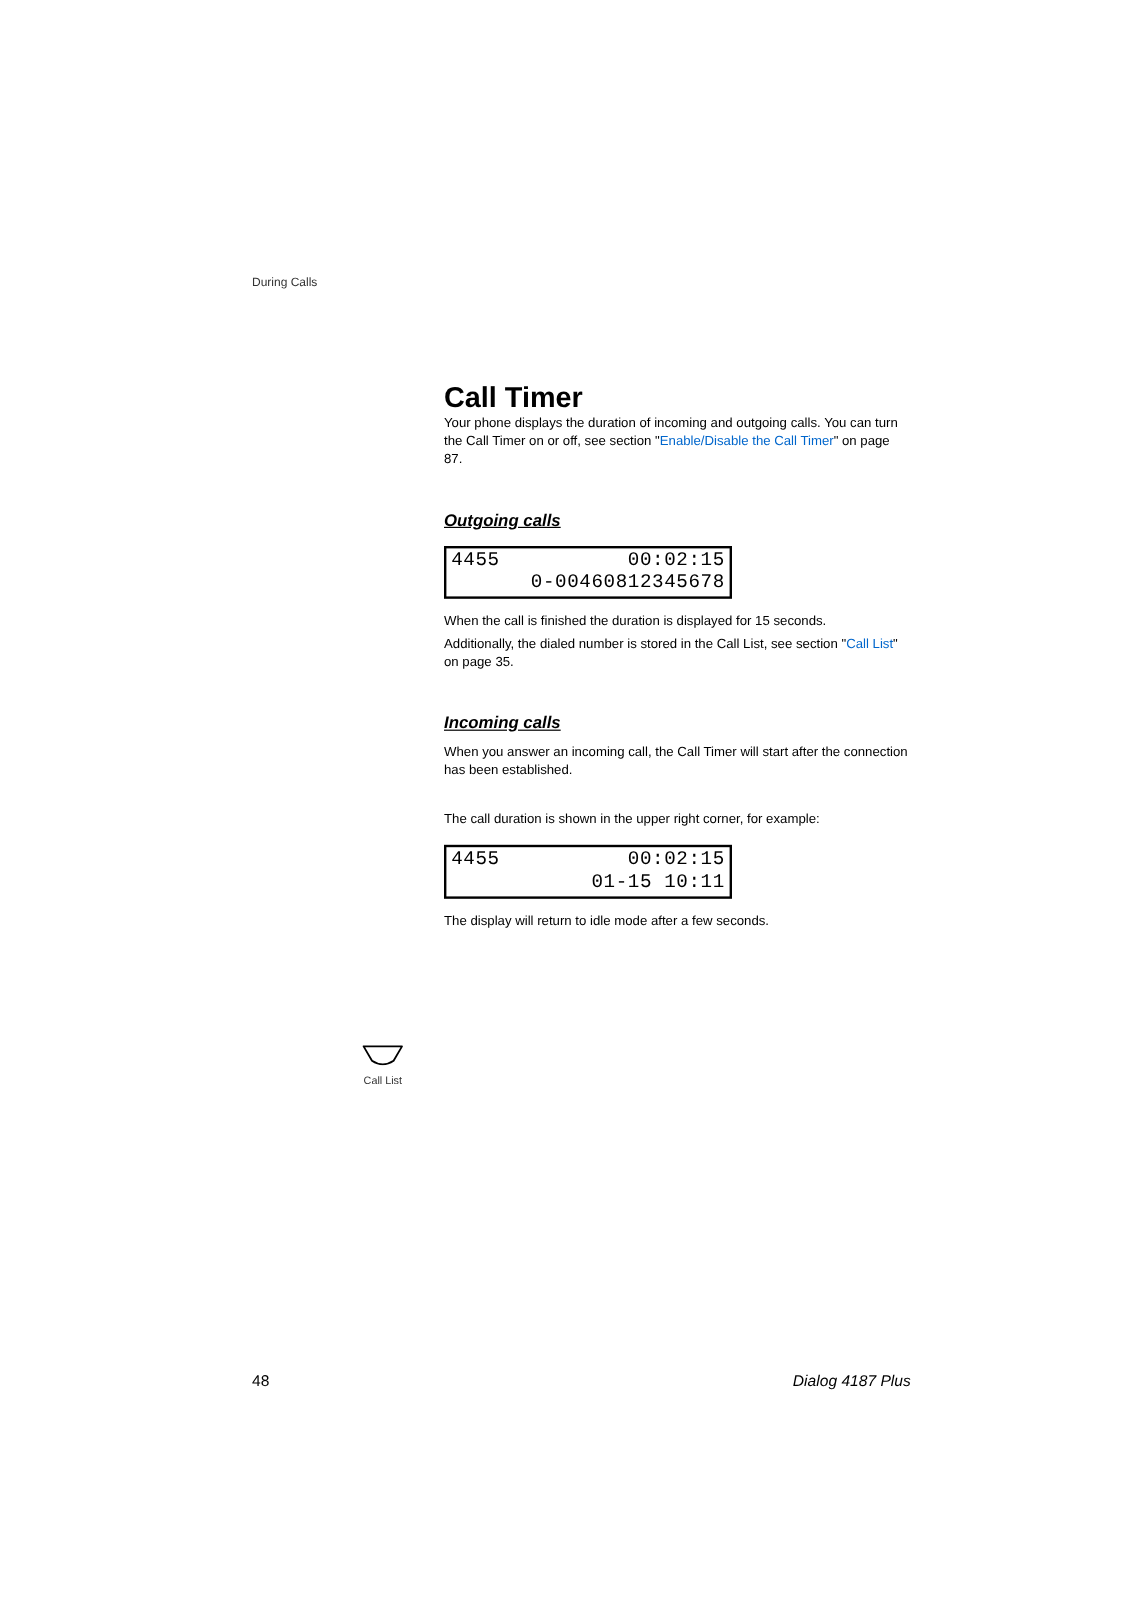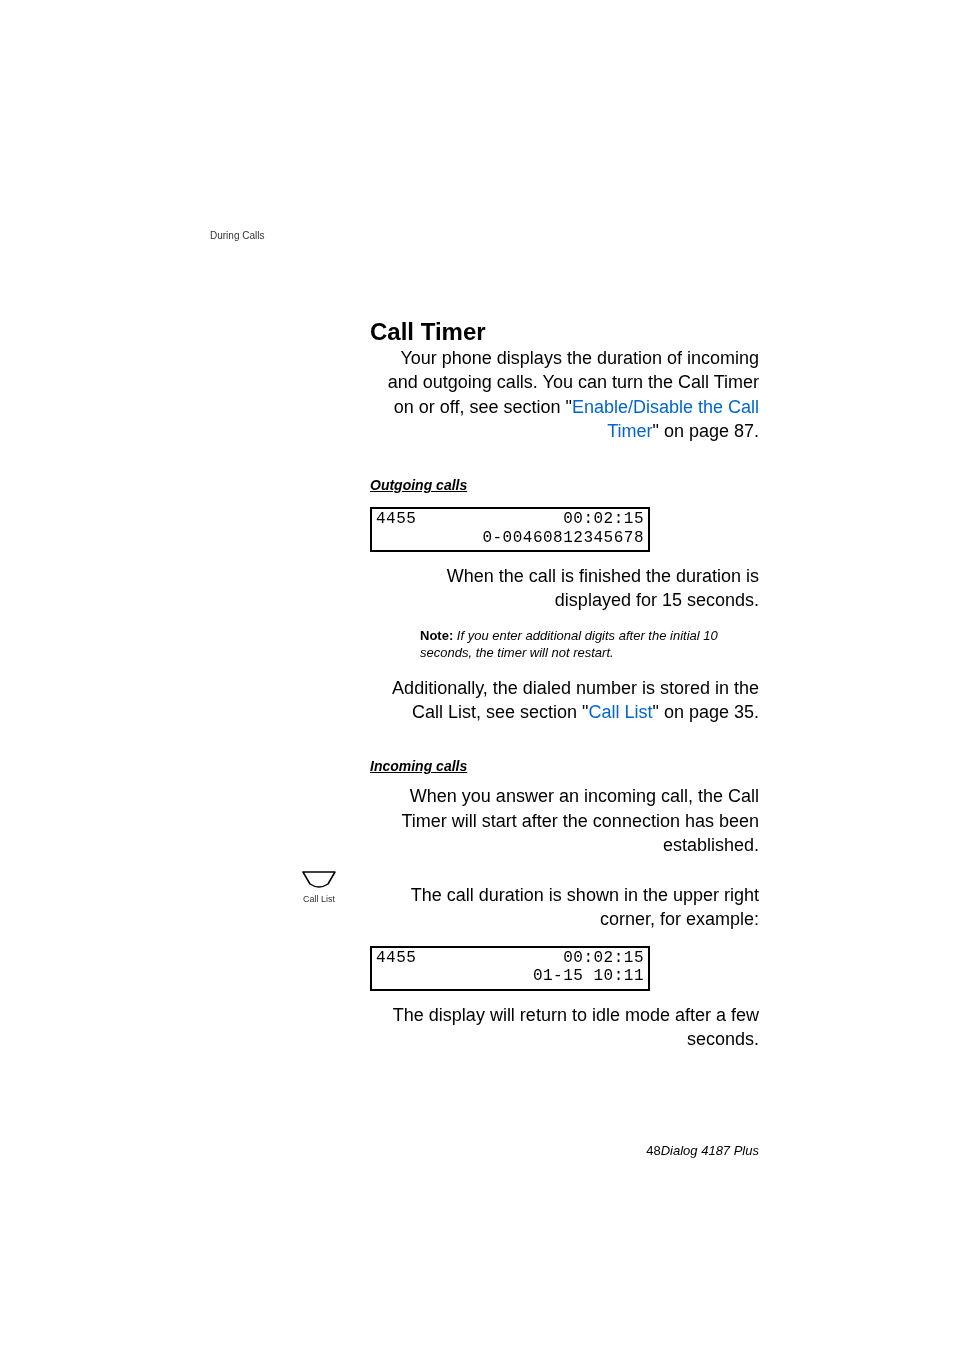--- a/index.html
+++ b/index.html
@@ -31,41 +31,40 @@
     .content {
       margin-left: 370px;
       margin-right: 195px;
       padding-top: 88px;
     }
     h2.section-title {
       font-size: 24px;
       font-weight: bold;
     }
     .body-text {
-      font-size: 18px;
+      font-size: 11px;
       line-height: 1.35;
       margin-bottom: 4px;
-      text-align: right;
     }
     .link-text {
       color: #0066cc;
     }
     .subsection {
       margin-top: 34px;
     }
     .subsection-title {
       font-size: 14px;
       font-weight: bold;
       font-style: italic;
       text-decoration: underline;
       margin-bottom: 10px;
     }
     .lcd-display {
       border: 2px solid #000;
-      width: 280px;
+      width: 240px;
       margin-top: 14px;
       margin-bottom: 10px;
       padding: 1px 4px 3px 4px;
       font-family: "Courier New", monospace;
       font-size: 16px;
       letter-spacing: 0.5px;
       line-height: 1.15;
     }
     .lcd-row {
       display: flex;
@@ -113,21 +112,21 @@
       font-weight: bold;
       font-size: 13.5px;
       margin-top: 22px;
     }
     .footer {
       position: absolute;
       bottom: 193px;
       left: 210px;
       right: 195px;
       display: flex;
-      justify-content: flex-end;
+      justify-content: space-between;
       align-items: baseline;
     }
     .page-number {
       font-size: 13px;
     }
     .footer-product {
       font-size: 13px;
       font-style: italic;
     }
   </style>
@@ -155,23 +154,20 @@
           <span class="lcd-right">00:02:15</span>
         </div>
         <div class="lcd-row">
           <span></span>
           <span class="lcd-right">0-00460812345678</span>
         </div>
       </div>
 
       <p class="body-text after-display">When the call is finished the duration is displayed for 15 seconds.</p>
 
-      <div class="note-block">
-        <span class="note-label">Note: </span><span class="note-italic">If you enter additional digits after the initial 10 seconds, the timer will not restart.</span>
-      </div>
 
       <p class="body-text">
         <span>Additionally, the dialed number is stored in the Call List, see section "</span><span class="link-text">Call List</span><span>" on page 35.</span>
       </p>
     </div>
 
     <div class="subsection">
       <div class="subsection-title">Incoming calls</div>
       <p class="body-text">When you answer an incoming call, the Call Timer will start after the connection has been established.</p>
 

